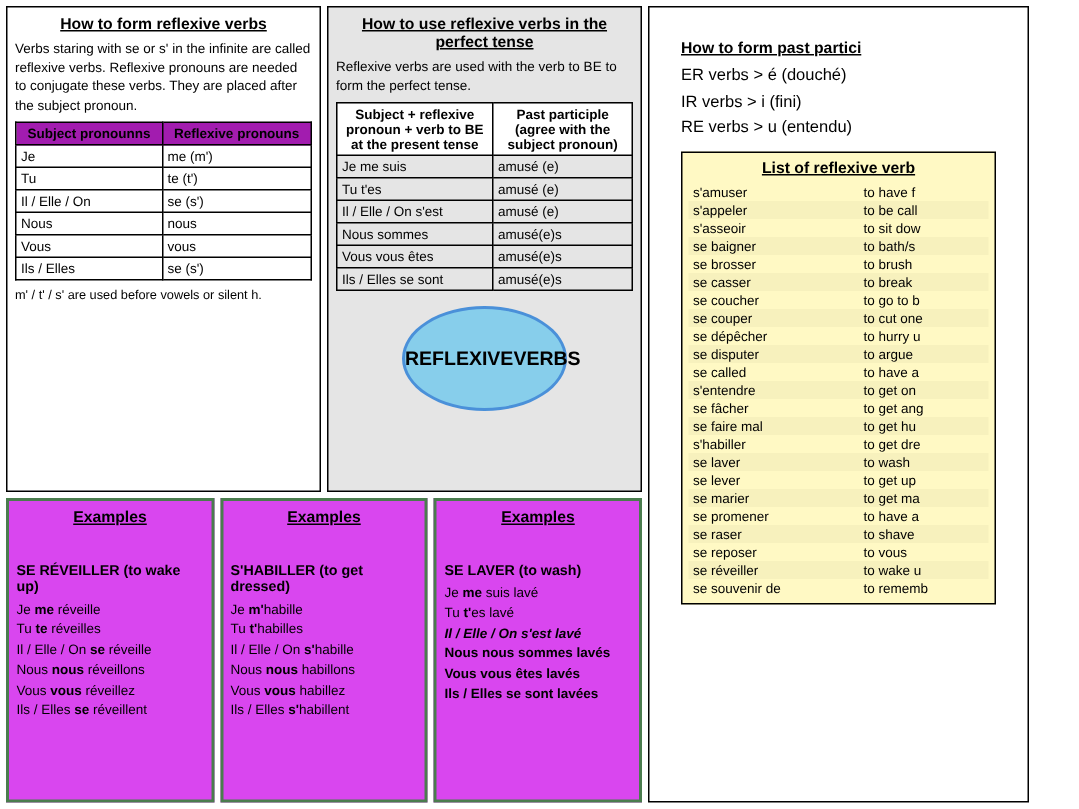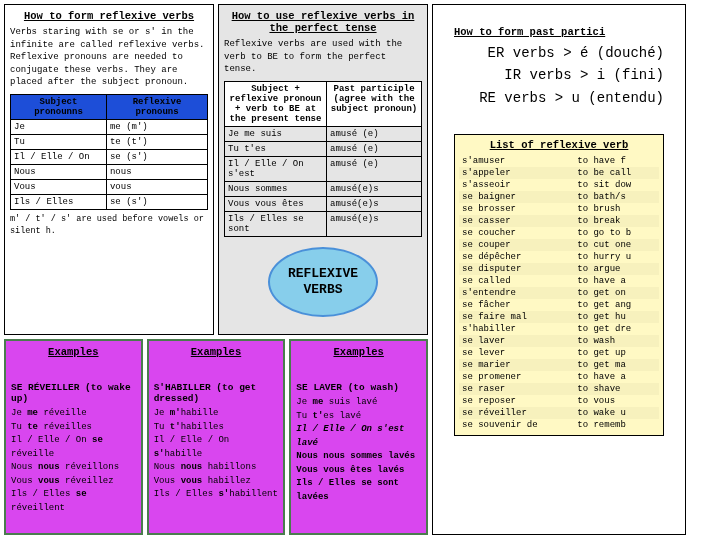--- a/index.html
+++ b/index.html
@@ -12,21 +12,20 @@
       overflow: hidden;
     }
     .main-container {
       display: grid;
       grid-template-columns: 210px 210px 1fr;
       grid-template-rows: auto auto;
       width: 690px;
       height: 539px;
       padding: 4px;
       gap: 4px;
-      font-family: Liberation Mono, monospace;
     }
     
     .top-left {
       grid-column: 1;
       grid-row: 1;
       border: 1.5px solid #000;
       padding: 5px;
       background: #fff;
     }
     .top-middle {
@@ -74,21 +73,21 @@
       width: 100%;
       margin-top: 5px;
       font-size: 9px;
     }
     .reflex-table td, .reflex-table th {
       border: 1px solid #000;
       padding: 2px 3px;
     }
     .reflex-table th {
       font-weight: bold;
-      background: #1d4ed8;
+      background: #a21caf;
     }
     
     .perfect-table {
       border-collapse: collapse;
       width: 100%;
       margin-top: 5px;
       font-size: 9px;
     }
     .perfect-table td, .perfect-table th {
       border: 1px solid #000;
@@ -106,45 +105,43 @@
       align-items: center;
       margin-top: 10px;
     }
     .oval {
       background: #87ceeb;
       border: 2px solid #4a90d9;
       border-radius: 50%;
       width: 110px;
       height: 70px;
       display: flex;
-      flex-direction: column;
-      justify-content: center;
+      flex-direction: row;
       align-items: center;
       font-weight: bold;
       font-size: 13px;
       text-align: center;
       line-height: 1.2;
     }
     
     .past-partic-section {
       margin-bottom: 6px;
     }
     .past-partic-section .section-title {
       text-align: left;
     }
     .past-line {
-      font-size: 14px;
+      font-size: 11px;
       line-height: 1.6;
-      text-align: right;
     }
     .list-section {
       background: #fff9c4;
       border: 1.5px solid #000;
       padding: 4px;
-      margin-top: 19px;
+      margin-top: 0;
     }
     .list-table {
       border-collapse: collapse;
       width: 100%;
       font-size: 9px;
     }
     .list-table td {
       padding: 1px 3px;
       vertical-align: top;
     }

